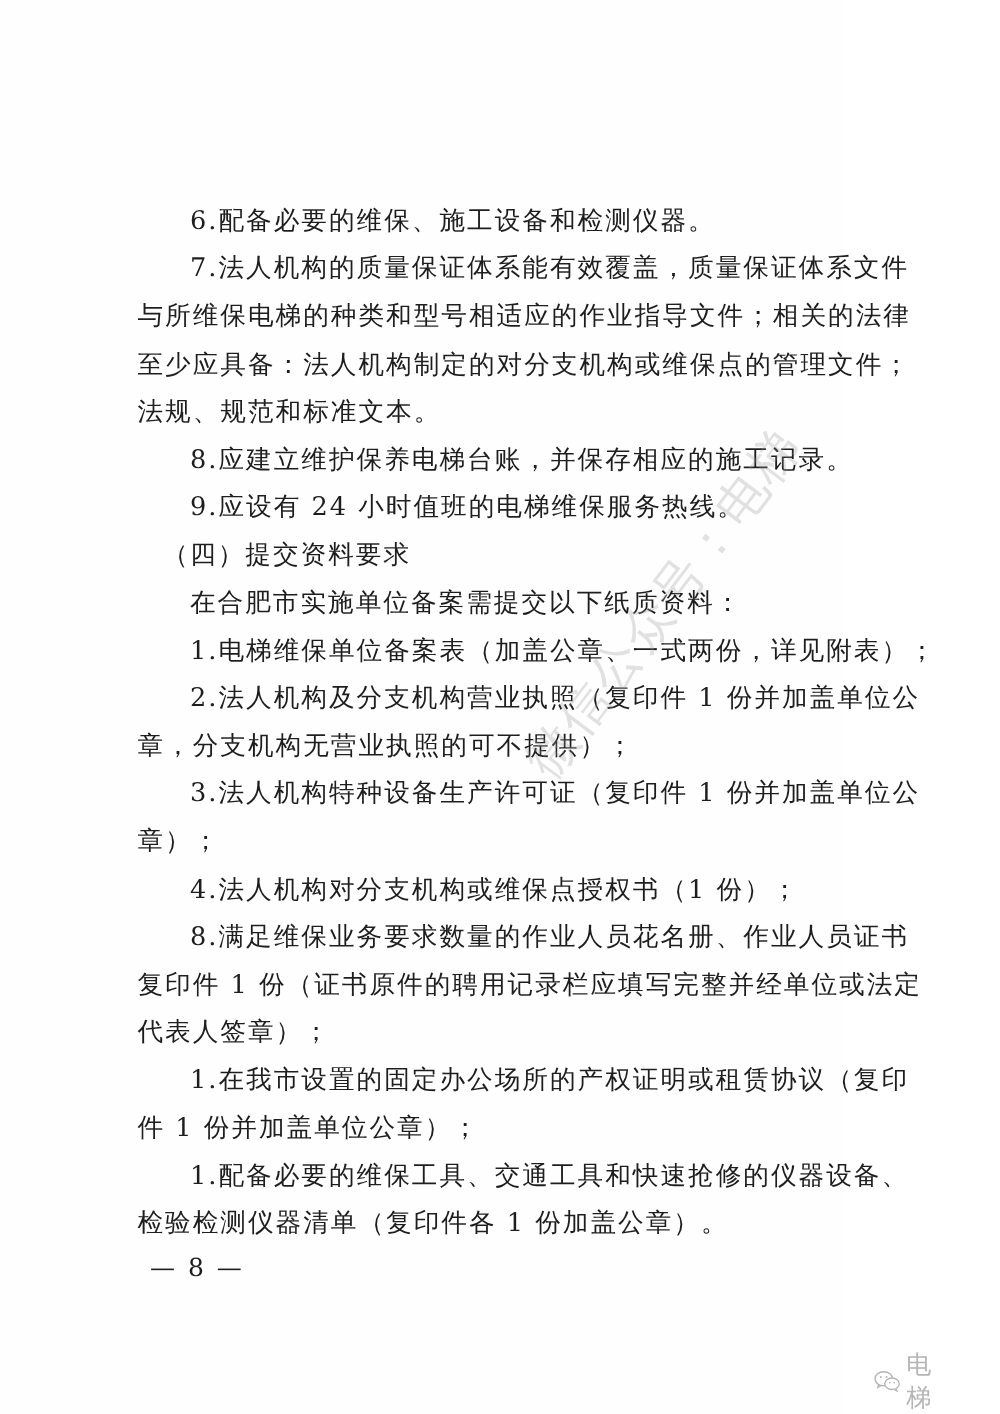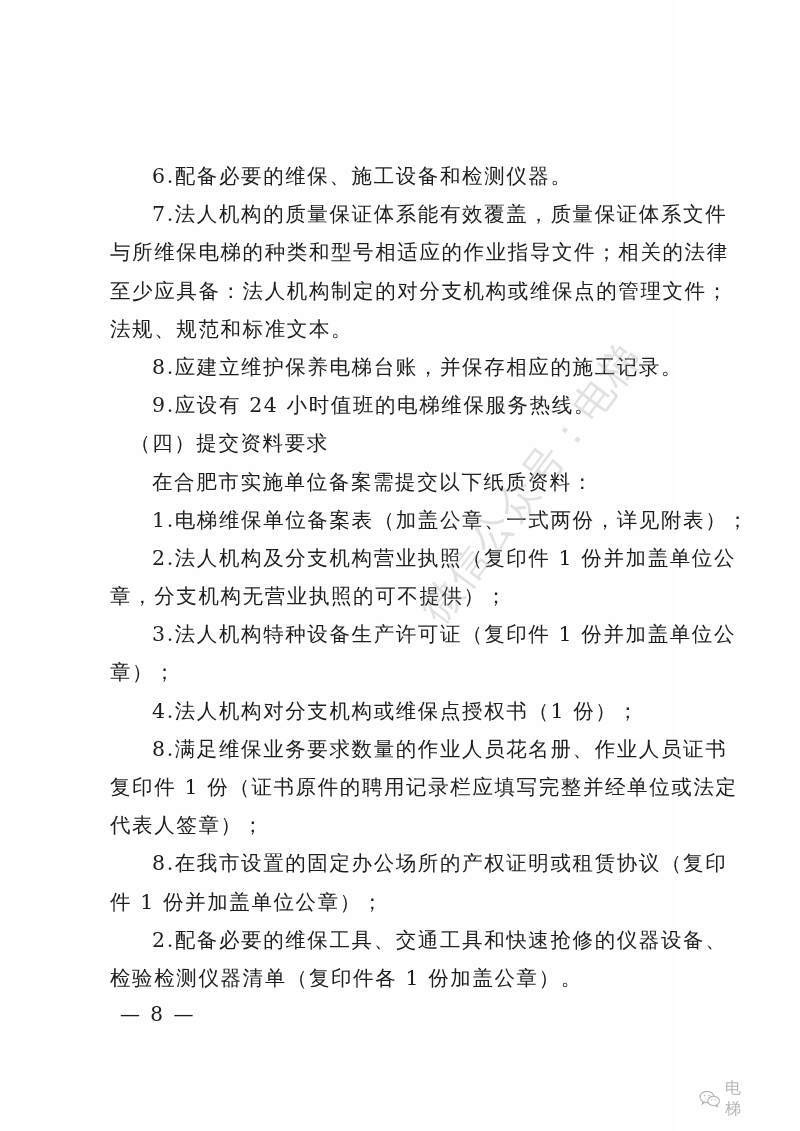--- a/index.html
+++ b/index.html
@@ -66,21 +66,21 @@
       pointer-events: none;
     }
     .brand {
       position: absolute;
       left: 699px;
       top: 1078px;
       display: flex;
       align-items: center;
       gap: 4px;
       font-family: "DejaVu Sans", "Liberation Sans", sans-serif;
-      font-size: 16px;
+      font-size: 20px;
       color: #b5b5b5;
       justify-content: flex-end;
     }
     .brand svg { display: block; }
   </style>
 </head>
 <body>
 
 <div class="page">
 
@@ -96,23 +96,23 @@
       <div class="line indent short">在合肥市实施单位备案需提交以下纸质资料：</div>
       <div class="line indent">1.电梯维保单位备案表（加盖公章、一式两份，详见附表）；</div>
       <div class="line indent">2.法人机构及分支机构营业执照（复印件 1 份并加盖单位公</div>
       <div class="line short">章，分支机构无营业执照的可不提供）；</div>
       <div class="line indent">3.法人机构特种设备生产许可证（复印件 1 份并加盖单位公</div>
       <div class="line short">章）；</div>
       <div class="line indent short">4.法人机构对分支机构或维保点授权书（1 份）；</div>
       <div class="line indent">8.满足维保业务要求数量的作业人员花名册、作业人员证书</div>
       <div class="line">复印件 1 份（证书原件的聘用记录栏应填写完整并经单位或法定</div>
       <div class="line short">代表人签章）；</div>
-      <div class="line indent">8.在我市设置的固定办公场所的产权证明或租赁协议（复印</div>
+      <div class="line indent">1.在我市设置的固定办公场所的产权证明或租赁协议（复印</div>
       <div class="line short">件 1 份并加盖单位公章）；</div>
-      <div class="line indent">2.配备必要的维保工具、交通工具和快速抢修的仪器设备、</div>
+      <div class="line indent">1.配备必要的维保工具、交通工具和快速抢修的仪器设备、</div>
       <div class="line short">检验检测仪器清单（复印件各 1 份加盖公章）。</div>
     </div>
 
   <div class="page-number">— 8 —</div>
 
   <div class="watermark">微信公众号：电梯</div>
 
   <div class="brand">
     <span>
       <svg width="22" height="18" viewBox="0 0 22 18">

